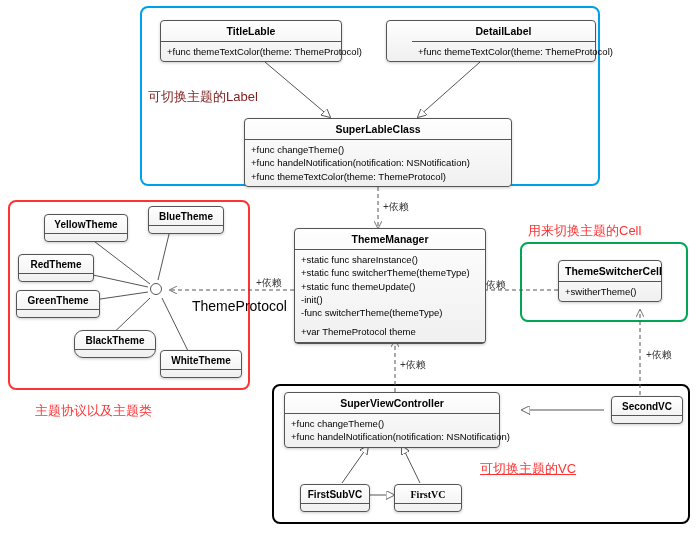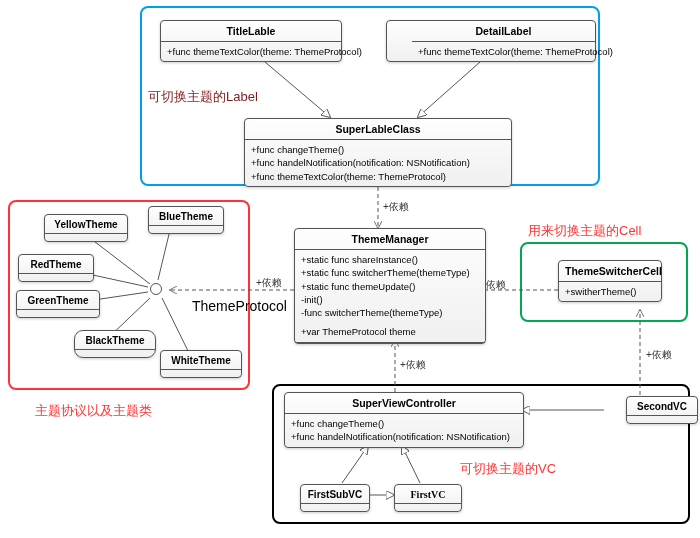--- a/index.html
+++ b/index.html
@@ -73,21 +73,21 @@
 <div class="group" style="left:140px; top:6px; width:460px; height:180px; border-color:#00a0e9;"></div>
 <div class="group-label" style="left:148px; top:88px; color:#7f1d1d;">可切换主题的Label</div>
 
 <div class="group" style="left:8px; top:200px; width:242px; height:190px; border-color:#ff3333;"></div>
 <div class="group-label" style="left:35px; top:402px; color:#ff3333;">主题协议以及主题类</div>
 
 <div class="group" style="left:520px; top:242px; width:168px; height:80px; border-color:#00a651;"></div>
 <div class="group-label" style="left:528px; top:222px; color:#ff3333;">用来切换主题的Cell</div>
 
 <div class="group" style="left:272px; top:384px; width:418px; height:140px; border-color:#000;"></div>
-<div class="group-label" style="left:460px; top:460px; color:#ff3333;">可切换主题的VC</div>
+<div class="group-label" style="left:480px; top:460px; color:#ff3333;text-decoration:underline;">可切换主题的VC</div>
 
 <svg class="lines">
   <defs>
     <marker id="triangle" viewBox="0 0 10 10" refX="9" refY="5" markerWidth="9" markerHeight="9" orient="auto">
       <path d="M 0 0 L 10 5 L 0 10 z" fill="#fff" stroke="#555"></path>
     </marker>
     <marker id="arrow" viewBox="0 0 10 10" refX="9" refY="5" markerWidth="8" markerHeight="8" orient="auto">
       <path d="M 0 0 L 10 5 L 0 10" fill="none" stroke="#555"></path>
     </marker>
   </defs>
@@ -165,21 +165,21 @@
   </div>
 </div>
 
 <div class="uml-class" style="left:558px; top:260px; width:104px;">
   <div class="head">ThemeSwitcherCell</div>
   <div class="body">
       <div>+switherTheme()</div>
     </div>
 </div>
 
-<div class="uml-class" style="left:284px; top:392px; width:240px;">
+<div class="uml-class" style="left:284px; top:392px; width:216px;">
   <div class="head">SuperViewController</div>
   <div class="body">
     <div>+func changeTheme()</div>
     <div>+func handelNotification(notification: NSNotification)</div>
   </div>
 </div>
 
 <div class="uml-simple" style="left:44px; top:214px; width:84px;">
   <span>YellowTheme</span><div class="sub"></div>
 </div>
@@ -201,15 +201,15 @@
 
 <div class="lollipop" style="left:150px; top:283px;"></div>
 <div style="position:absolute; left:144px; top:298px; font-size:14px; font-weight:normal;margin-left:48px;">ThemeProtocol</div>
 
 <div class="uml-simple" style="left:300px; top:484px; width:70px;">
   <span>FirstSubVC</span><div class="sub"></div>
 </div>
 <div class="uml-simple" style="left:394px; top:484px; width:68px;font-family:Liberation Serif, serif;">
   <span>FirstVC</span><div class="sub"></div>
 </div>
-<div class="uml-simple" style="left:626px; top:396px; width:72px;">
+<div class="uml-simple" style="left:611px; top:396px; width:72px;">
   <span>SecondVC</span><div class="sub"></div>
 </div>
 
 </body></html>

